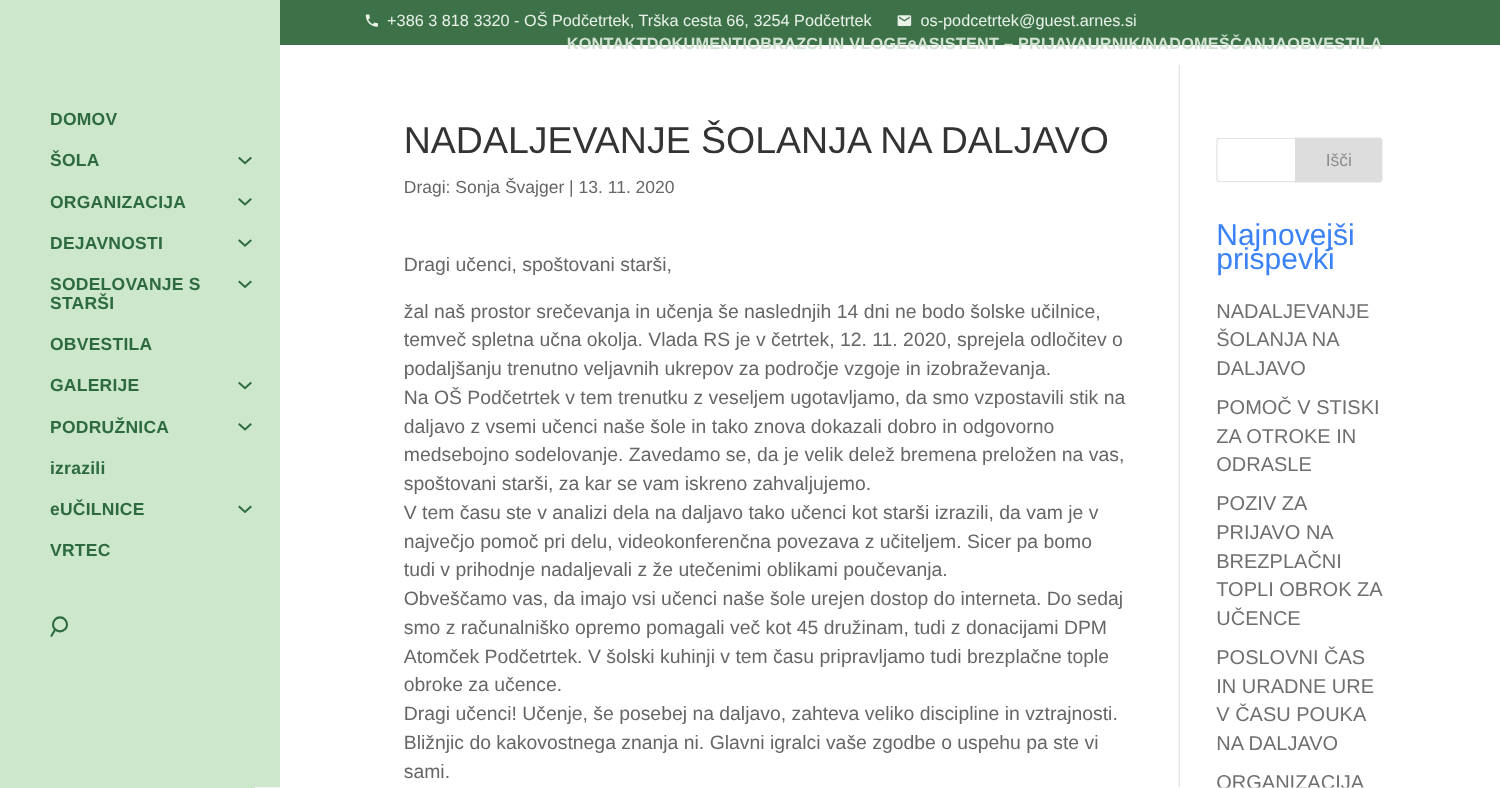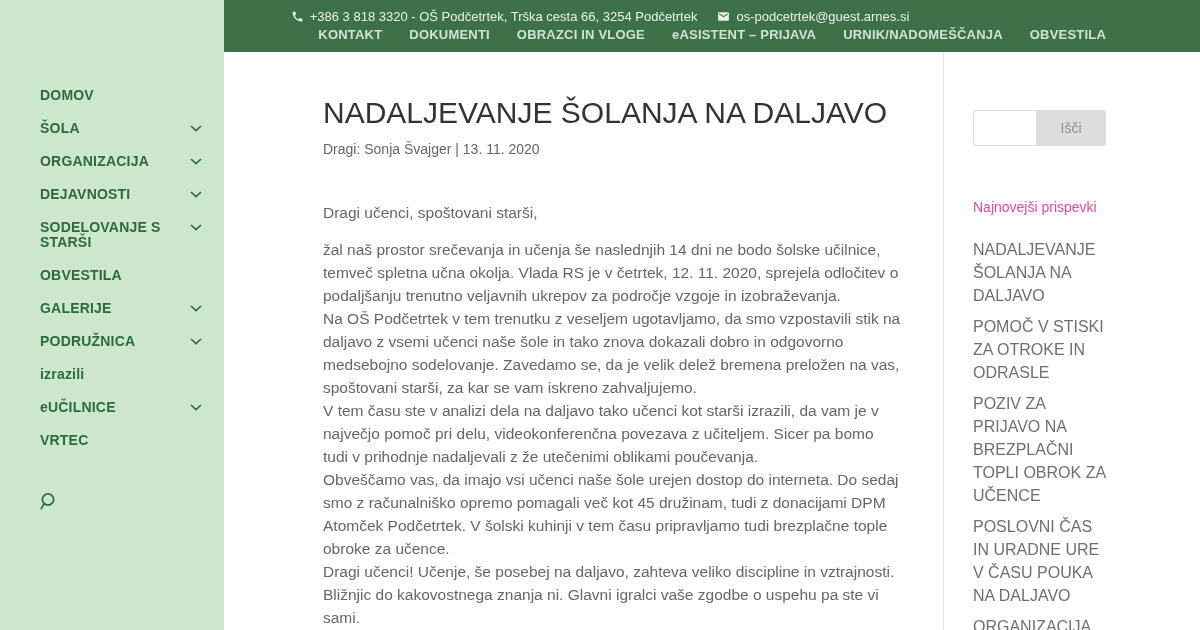--- a/index.html
+++ b/index.html
@@ -5,33 +5,33 @@
   * { box-sizing: border-box; margin: 0; padding: 0; }
   html, body { width: 1200px; height: 630px; overflow: hidden; }
   body {
     position: relative;
     font-family: "Liberation Sans", "DejaVu Sans", sans-serif;
     background: #ffffff;
   }
 
   
   .topbar {
-    position: absolute; left: 0; top: 0; width: 1200px; height: 52px;
+    position: absolute; left: 0; top: 0; width: 1200px; height: 36px;
     background: #3d7249; z-index: 1;
   }
   .topbar-contact {
     position: absolute; left: 0; top: 0; width: 100%; height: 27px;
     display: flex; align-items: center; justify-content: center; gap: 20px;
     color: #e9f1e9; font-size: 13px; padding-top: 5px;
   }
   .contact-group { display: flex; align-items: center; gap: 6px; }
   .contact-group svg { display: block; }
   .topbar-nav {
     position: absolute; top: 27px; right: 94px;
-    display: flex; gap: 27px;
+    display: flex; 
     color: #d2e2d2; font-size: 13px; font-weight: 600; letter-spacing: 0.2px;
   }
   .topbar-nav a { color: inherit; text-decoration: none; cursor: pointer; }
 
   
   .sidebar {
     position: absolute; left: 0; top: 0; width: 224px; height: 630px;
     background: #cce7cc; z-index: 2; padding: 88px 22px 0 40px;
   }
   .side-menu { list-style: none; }
@@ -69,21 +69,21 @@
     width: 63px; height: 36px; border: 1px solid #dddddd; border-right: none;
     border-radius: 3px 0 0 3px; outline: none; padding: 0 8px; font-size: 14px;
     color: #666; font-family: inherit;
   }
   .searchform button {
     width: 70px; height: 36px; background: #dddddd; border: 1px solid #dddddd;
     border-radius: 0 3px 3px 0; color: #8d8d8d; font-size: 14px;
     font-family: inherit; cursor: pointer;
   }
   .widget-title {
-    margin-top: 52px; font-size: 14px; font-weight: 500; color: #ec4899;
+    margin-top: 33px; font-size: 24px; font-weight: 500; color: #3b82f6;
     line-height: 19px;
   }
   .recent-list { list-style: none; margin-top: 21px; }
   .recent-list li {
     font-size: 16px; line-height: 23px; color: #6f6f6f;
     margin-bottom: 8px; cursor: pointer;
   }
 </style>
 </head>
 <body>

